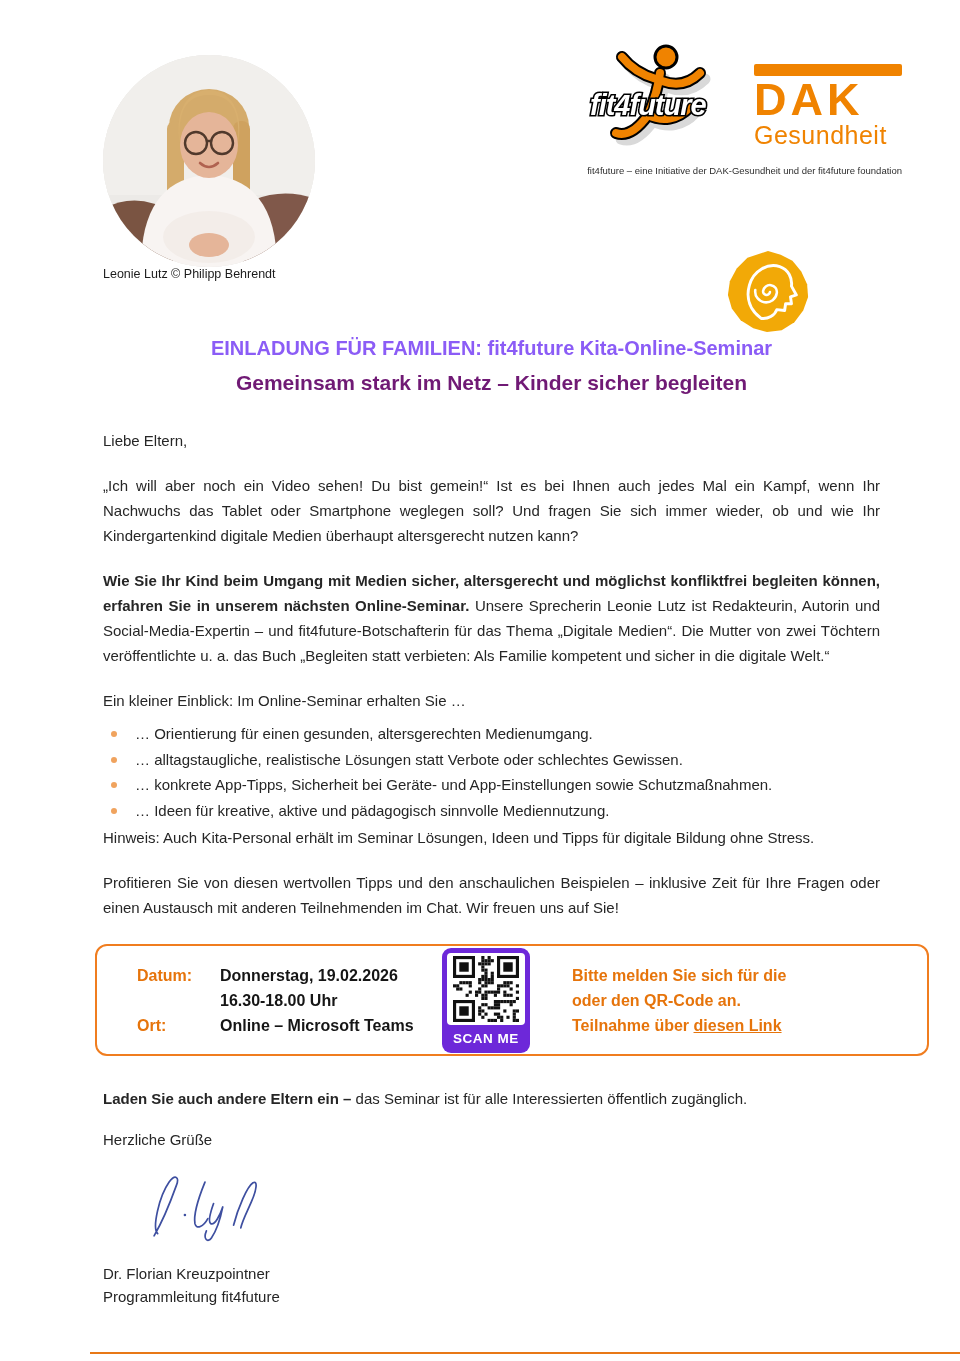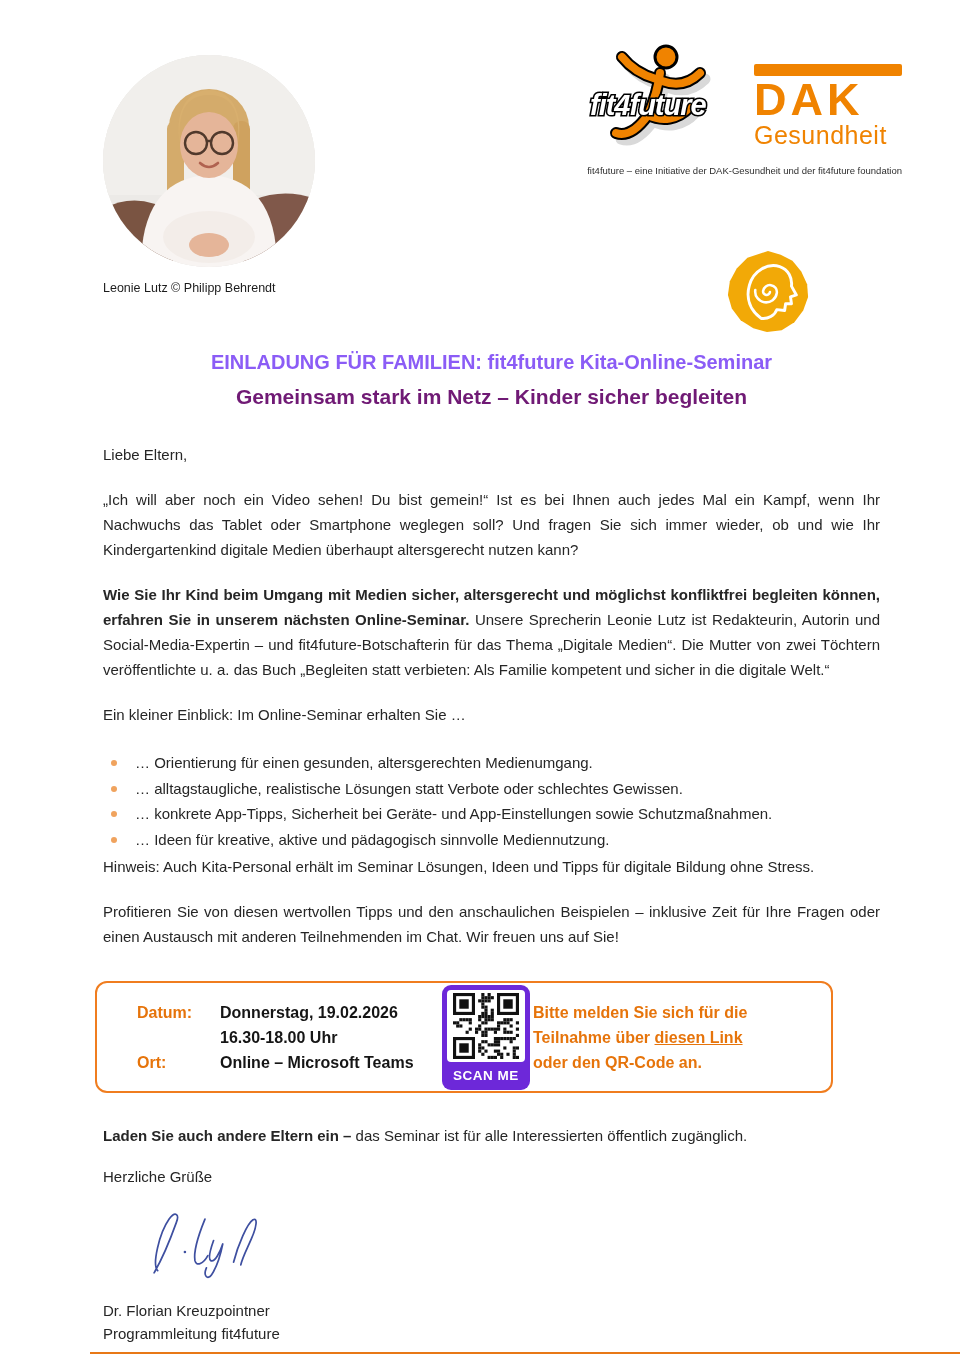--- a/index.html
+++ b/index.html
@@ -12,64 +12,64 @@
 
   
   .header{display:flex;justify-content:space-between;align-items:flex-start;
           padding:55px 58px 0 103px;}
   .photo-col{width:260px;}
   .photo{width:212px;height:212px;border-radius:50%;overflow:hidden;position:relative;
          background:#ecebe9;}
   .photo svg{display:block;}
   .badge{position:absolute;right:148px;top:248px;width:88px;height:88px;}
   .photo-wrap{position:relative;width:212px;}
-  .caption{font-size:12.5px;color:#1c1c1c;margin-top:14px;letter-spacing:0;}
+  .caption{font-size:12.5px;color:#1c1c1c;margin-top:0;letter-spacing:0;}
 
   .logo-col{display:flex;flex-direction:column;align-items:flex-end;margin-top:-12px;}
   .logo-row{display:flex;align-items:flex-end;gap:16px;margin-left:29px;}
   .f4f-logo{width:150px;height:112px;position:relative;}
   .dak-logo{display:flex;flex-direction:column;align-items:flex-start;padding-bottom:6px;}
   .dak-bar{width:148px;height:12px;background:#F08300;border-radius:2px;margin-bottom:3px;}
   .dak-word{font-size:45px;line-height:42px;font-weight:bold;color:#F08300;letter-spacing:4px;text-align:center;}
   .dak-sub{font-size:25px;line-height:28px;font-weight:400;color:#F08300;letter-spacing:.5px;}
   .tagline{font-size:9.5px;color:#2e2e2e;margin-top:10px;white-space:nowrap;}
 
   
   .content{padding:0 80px 0 103px;}
   .title{margin:54px 0 0 0;text-align:center;font-size:20px;line-height:26px;
          font-weight:bold;color:#8b5cf6;}
   .subtitle{margin:9px 0 0 0;text-align:center;font-size:21px;line-height:26px;
          font-weight:bold;color:#701a75;}
   p{margin:0;font-size:15px;line-height:25px;color:#262626;}
   .salutation{margin-top:32px;}
   .para{margin-top:20px;text-align:justify;}
   .bold{font-weight:normal;}
-  .bullets{list-style:none;margin:23px 0 0 0;padding:0;}
+  .bullets{list-style:none;margin:8px 0 0 0;padding:0;}
   .bullets li{position:relative;padding-left:32px;font-size:15px;line-height:25.5px;
               text-align:left;}
   .dot{position:absolute;left:8px;top:10px;width:6px;height:6px;border-radius:50%;
        background:#F0A35E;}
   .hinweis{margin-top:2px;}
 
   
-  .infobox{position:relative;margin-top:32px;margin-left:-8px;width:738px;height:112px;
+  .infobox{position:relative;margin-top:24px;margin-left:-8px;width:834px;height:112px;
            border:2.5px solid #F07D1F;border-radius:12px;box-sizing:border-box;
            background:#fff;text-decoration:underline;}
   .info-fields{position:absolute;left:40px;top:17px;font-size:16px;line-height:25px;
                font-weight:bold;white-space:nowrap;}
   .info-fields .lbl{display:inline-block;width:83px;color:#E6740B;}
   .info-fields .val{color:#151515;}
   .qr-sticker{position:absolute;left:345px;top:2px;width:88px;height:105px;
               background:#6d28d9;border-radius:9px;padding:0;box-sizing:border-box;
               display:flex;flex-direction:column;align-items:center;}
   .qr-inner{margin-top:5px;width:78px;height:72px;background:#fff;border-radius:4px;
             display:flex;align-items:center;justify-content:center;}
   .qr-label{color:#fff;font-weight:bold;font-size:13.5px;letter-spacing:.5px;
             line-height:27px;}
-  .cta{position:absolute;left:436px;top:17px;font-size:16px;line-height:25px;
+  .cta{position:absolute;left:475px;top:17px;font-size:16px;line-height:25px;
        font-weight:bold;color:#E6740B;}
   .cta .link{color:#E6740B;text-decoration:underline;cursor:pointer;}
 
   
   .signature{margin:10px 0 0 2px;width:220px;height:86px;}
   .signer{line-height:23px;margin:0;}
   .signer.first{margin-top:14px;}
   .greeting{margin-top:16px;}
   .invite{margin-top:30px;}
   .bottom-rule{position:absolute;left:90px;right:0;bottom:7px;height:2px;
@@ -302,22 +302,22 @@
               <rect x="50.29" y="6.29" width="9.43" height="9.43" fill="#111"></rect>
               <rect x="0.00" y="44.00" width="22.00" height="22.00" fill="#111"></rect>
               <rect x="3.14" y="47.14" width="15.71" height="15.71" fill="#fff"></rect>
               <rect x="6.29" y="50.29" width="9.43" height="9.43" fill="#111"></rect>
             </svg>
         </div>
         <div class="qr-label">SCAN ME</div>
       </div>
       <div class="cta">
         <div>Bitte melden Sie sich für die</div>
+        <div>oder den QR-Code an.</div>
         <div><span>Teilnahme über </span><a class="link">diesen Link</a></div>
-        <div>oder den QR-Code an.</div>
       </div>
     </div>
 
     <p class="para invite"><b>Laden Sie auch andere Eltern ein –</b><span> das Seminar ist für alle Interessierten öffentlich zugänglich.</span></p>
 
     <p class="greeting">Herzliche Grüße</p>
 
     <div class="signature">
       <svg width="220" height="86" viewBox="0 0 220 120">
         <g fill="none" stroke="#3E4FA0" stroke-width="2.4" stroke-linecap="round">

